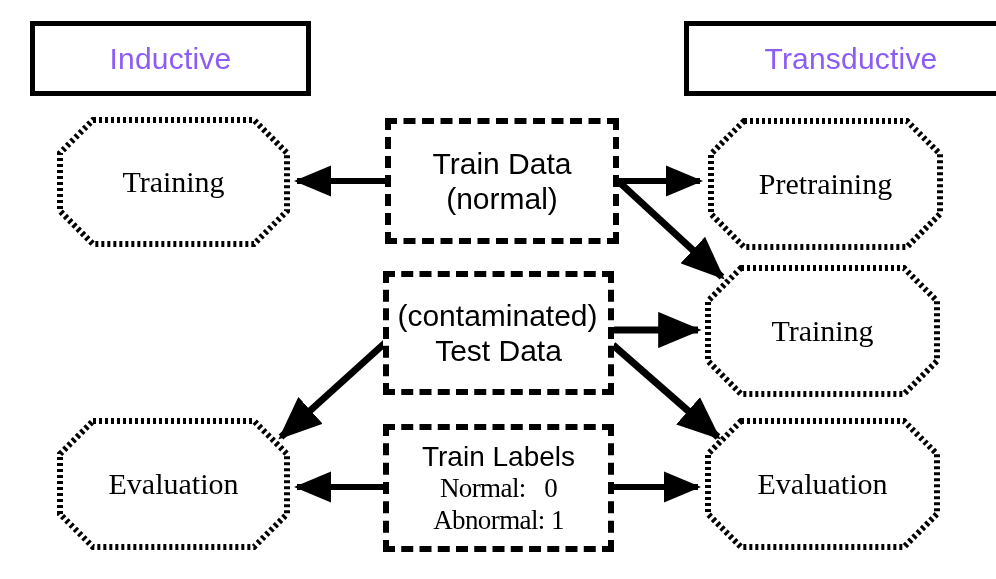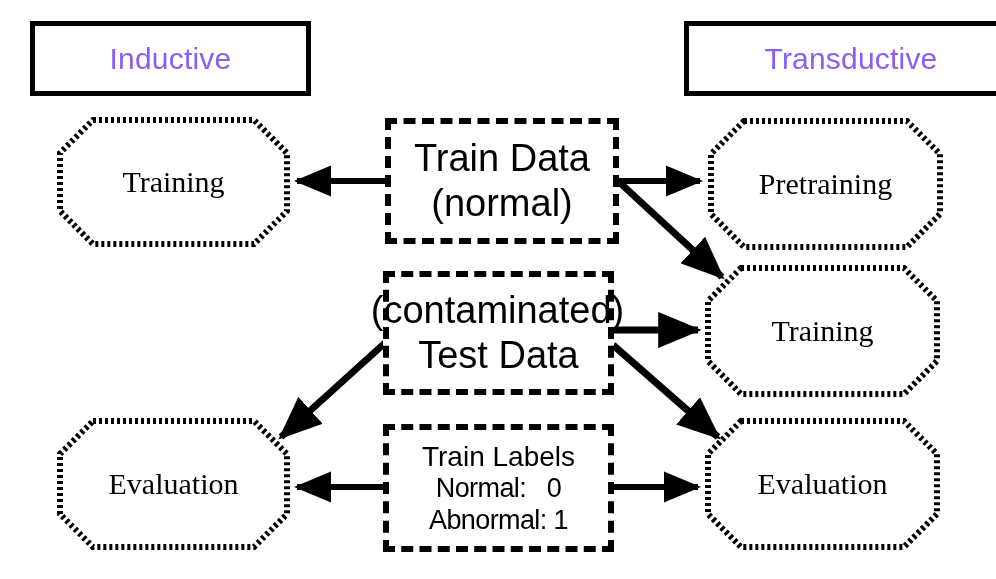--- a/index.html
+++ b/index.html
@@ -40,32 +40,32 @@
     position: absolute;
     box-sizing: border-box;
     border: 6px dashed #000000;
     background: #ffffff;
     display: flex;
     flex-direction: column;
     align-items: center;
     justify-content: center;
   }
   .data-box .line {
-    font-size: 38px;
+    font-size: 30px;
     line-height: 1.18;
     white-space: pre;
     color: #000;
     text-align: center;
   }
   .data-box.labels .line {
     font-size: 28px;
     line-height: 1.18;
   }
   .data-box.labels .kv {
-    font-family: Liberation Sans, sans-serif;
+    font-family: Liberation Serif, serif;
     font-size: 27px;
     letter-spacing: -0.6px;
   }
   
   .octagon-wrap {
     position: absolute;
   }
   .octagon-wrap svg {
     position: absolute;
     left: 0;

